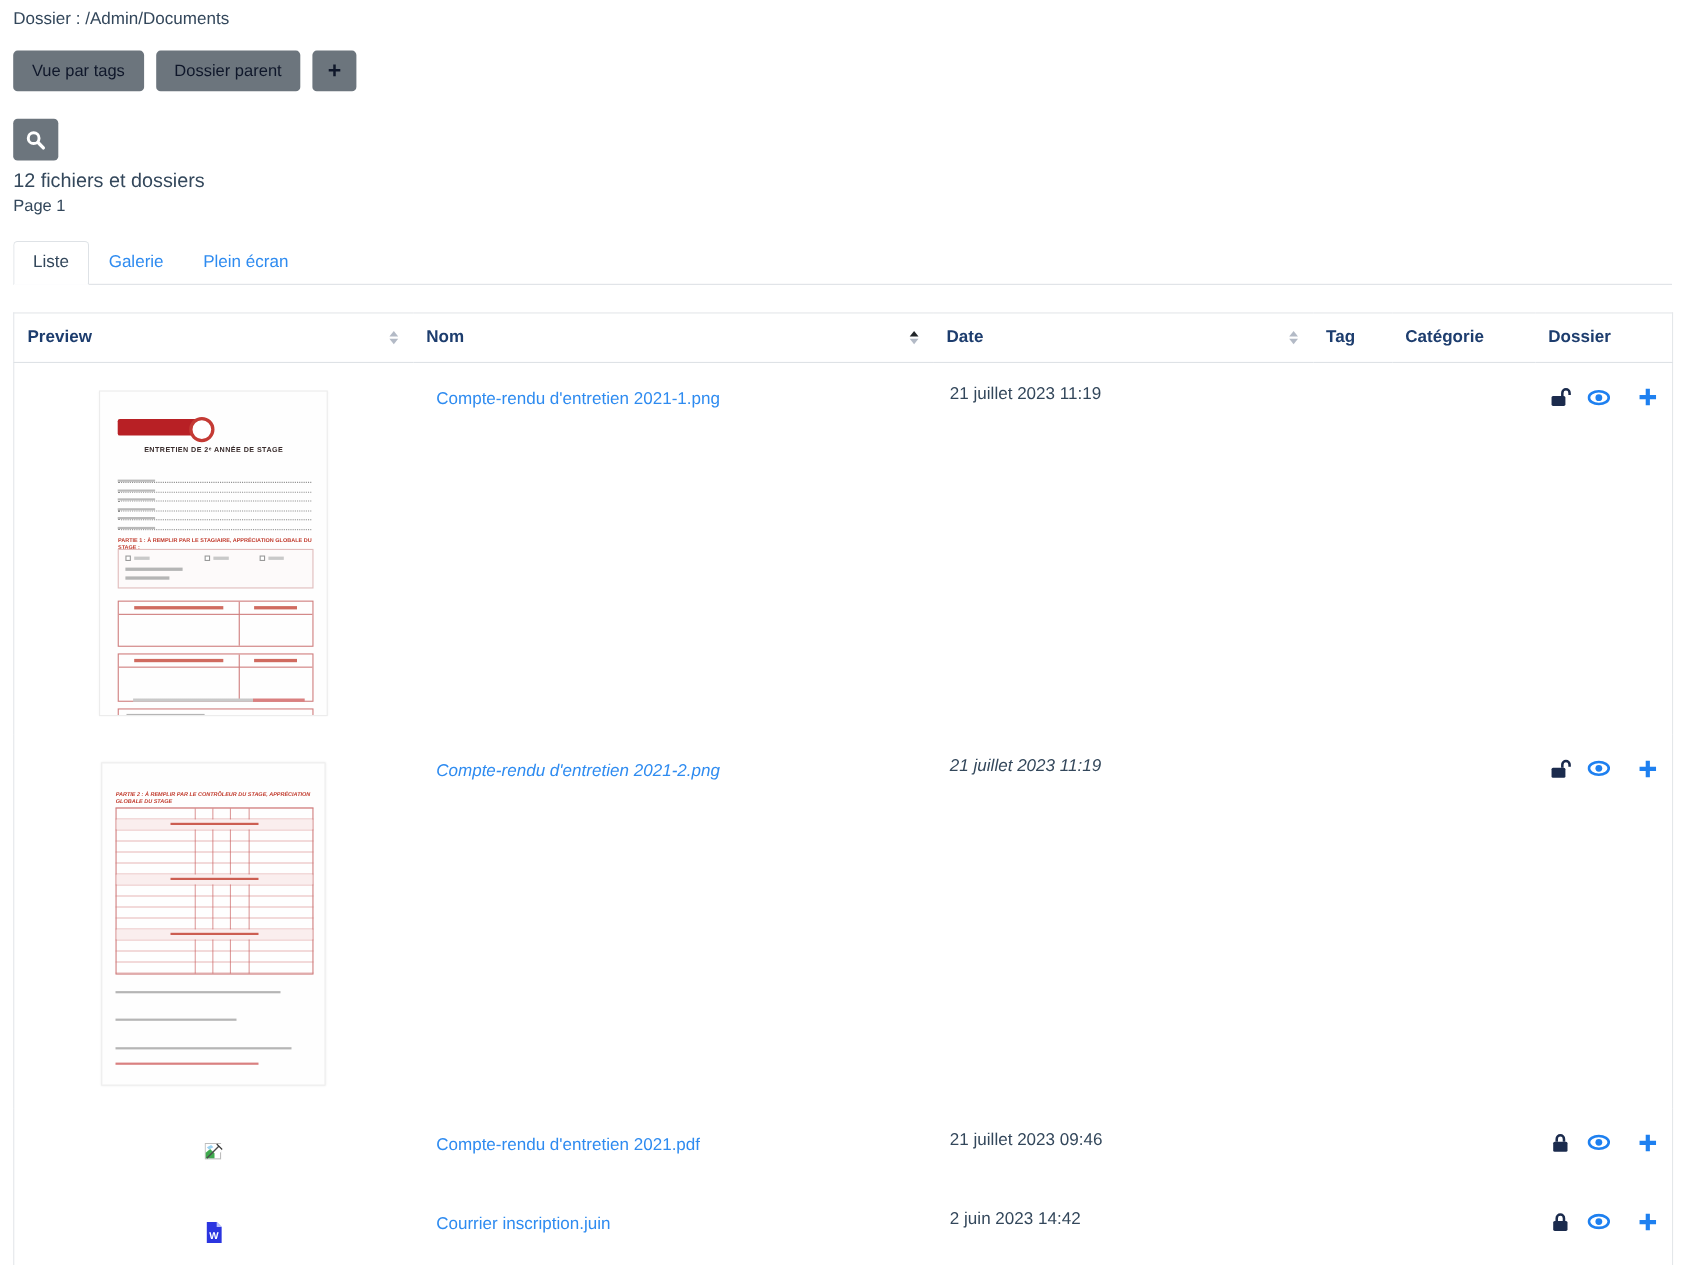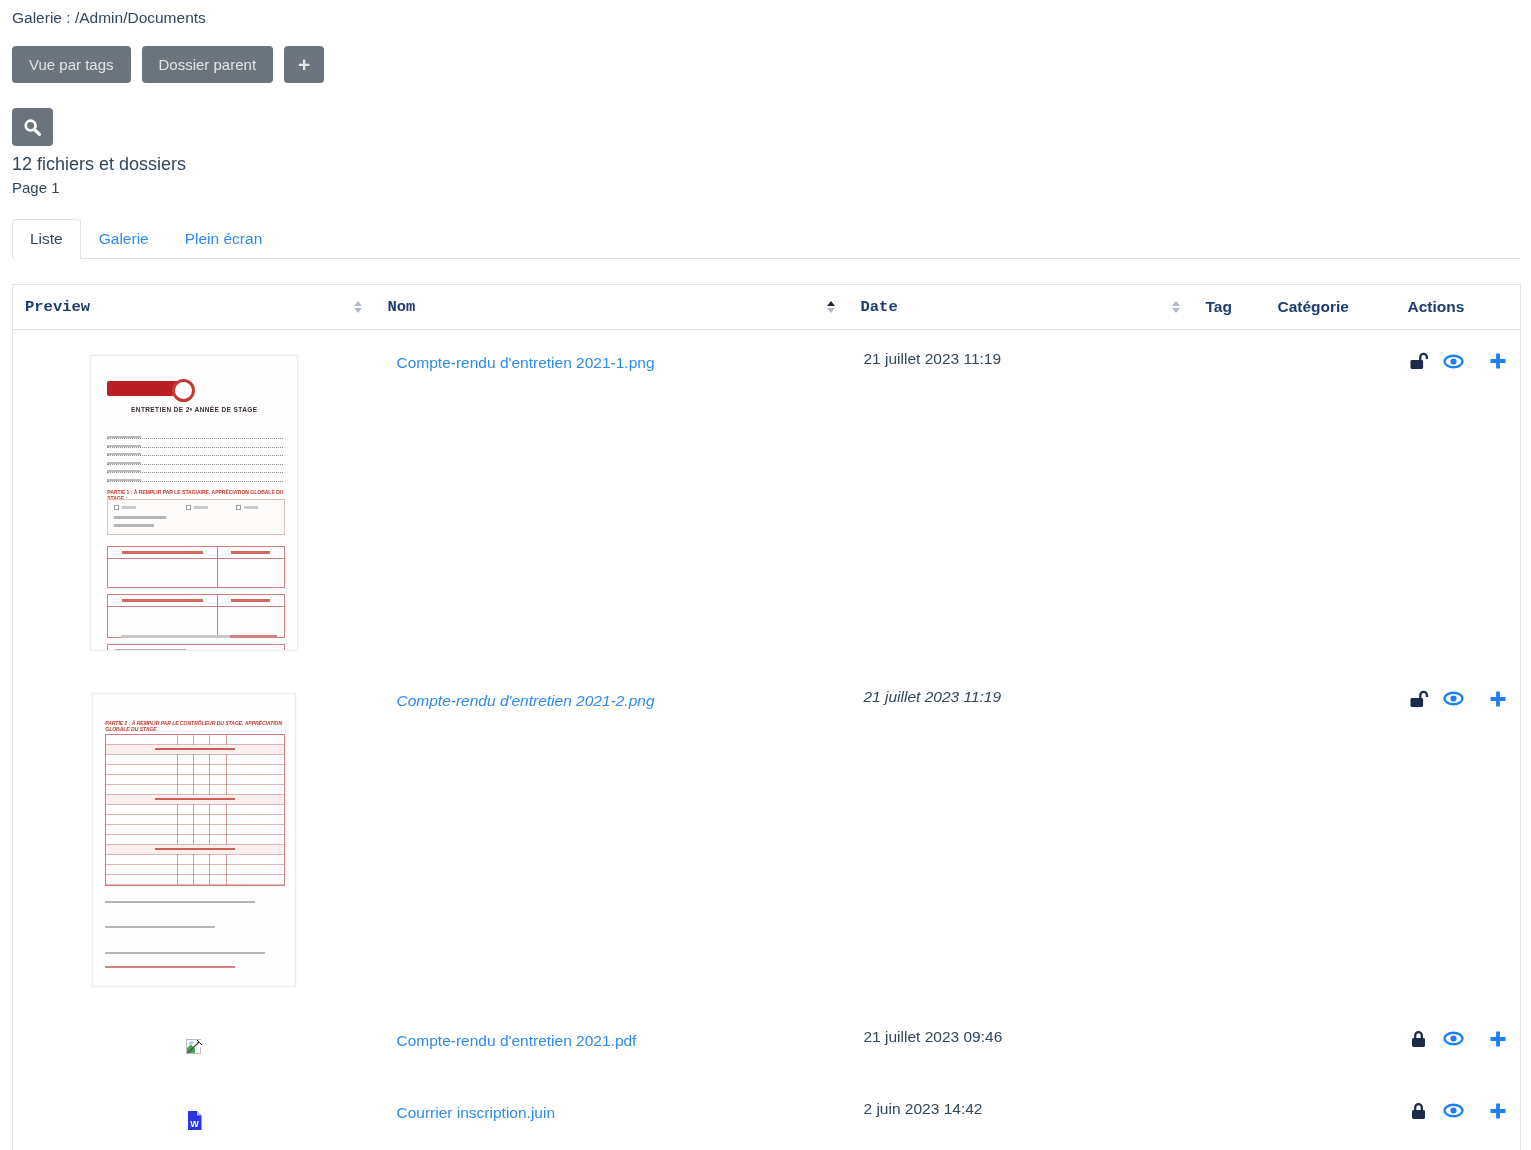--- a/index.html
+++ b/index.html
@@ -9,21 +9,21 @@
     font-family: "Liberation Sans", sans-serif;
     color: #33475b;
   }
   .wrap { padding: 9px 11px 0 12px; }
 
   
   .folder-title { font-size: 15.5px; color: #33475b; margin-bottom: 19px; }
 
   .toolbar { display: flex; gap: 11px; margin-bottom: 25px; }
   .btn {
-    background: #6c757d; color: #e5e5e5; border: none; border-radius: 4px;
+    background: #6c757d; color: #0f172a; border: none; border-radius: 4px;
     font-family: "Liberation Sans", sans-serif;
     font-size: 15px; padding: 8px 17px; height: 37px; cursor: pointer;
     display: inline-flex; align-items: center; justify-content: center;
   }
   .btn-plus { width: 40px; font-size: 21px; font-weight: bold; padding: 0; }
 
   .search-btn {
     background: #6c757d; border: none; border-radius: 4px;
     width: 41px; height: 38px; cursor: pointer;
     display: inline-flex; align-items: center; justify-content: center;
@@ -49,21 +49,21 @@
   .table-zone { margin-top: 25px; }
   table.files {
     width: 1508px; border-collapse: collapse; table-layout: fixed;
     border: 1px solid #e4e7ea;
   }
   table.files thead th {
     border-bottom: 1px solid #dee2e6;
     font-size: 15.5px; font-weight: bold; color: #1d3d6e; text-align: left;
     padding: 12px 10px 12px 12px; height: 45px; cursor: pointer;
   }
-  th .th-inner { display: flex; align-items: center; justify-content: space-between; font-family: Liberation Mono, monospace; }
+  th .th-inner { display: flex; align-items: center; justify-content: space-between; }
   .sort { display: inline-flex; flex-direction: column; gap: 2px; margin-right: 4px; }
   .tri-up   { width:0; height:0; border-left:4.5px solid transparent; border-right:4.5px solid transparent; border-bottom:5.5px solid #b3bac6; }
   .tri-down { width:0; height:0; border-left:4.5px solid transparent; border-right:4.5px solid transparent; border-top:5.5px solid #b3bac6; }
   .sorted-asc .tri-up { border-bottom-color: #212529; }
 
   td { vertical-align: top; }
   td.c-preview { text-align: center; padding-top: 25px; }
   td.c-name    { padding: 24px 8px 8px 21px; }
   td.c-date    { padding: 20px 8px 8px 15px; font-size: 15.5px; color: #33475b; }
   td.c-actions { padding: 22px 8px 8px 13px; }
@@ -131,21 +131,21 @@
   .t2-footer { position: absolute; left: 12px; right: 60px; top: 272px; height: 2.5px; background: #d98080; }
 
   
   .mini-icon { display: inline-block; margin-top: 6px; }
 </style>
 </head>
 <body>
 
 <div class="wrap">
 
-  <div class="folder-title">Galerie : /Admin/Documents</div>
+  <div class="folder-title">Dossier : /Admin/Documents</div>
 
   <div class="toolbar">
     <button class="btn">Vue par tags</button>
     <button class="btn">Dossier parent</button>
     <button class="btn btn-plus">+</button>
   </div>
 
   <button class="search-btn">
     <span style="display:inline-flex;">
       <svg width="19" height="19" viewBox="0 0 19 19">
@@ -198,21 +198,21 @@
             <span class="th-inner">
               <span>Date</span>
               <span class="sort">
                   <span class="tri-up"></span>
                   <span class="tri-down"></span>
                 </span>
             </span>
           </th>
           <th>Tag</th>
           <th>Catégorie</th>
-          <th>Actions</th>
+          <th>Dossier</th>
         </tr>
       </thead>
       <tbody>
 
         <tr class="row-tall-a">
           <td class="c-preview">
             <div class="thumb thumb-1">
               <div class="t-abs t-logo"></div>
               <div class="t-abs t-title">ENTRETIEN DE 2ᵉ ANNÉE DE STAGE</div>
               <div class="t-abs t-lines">

